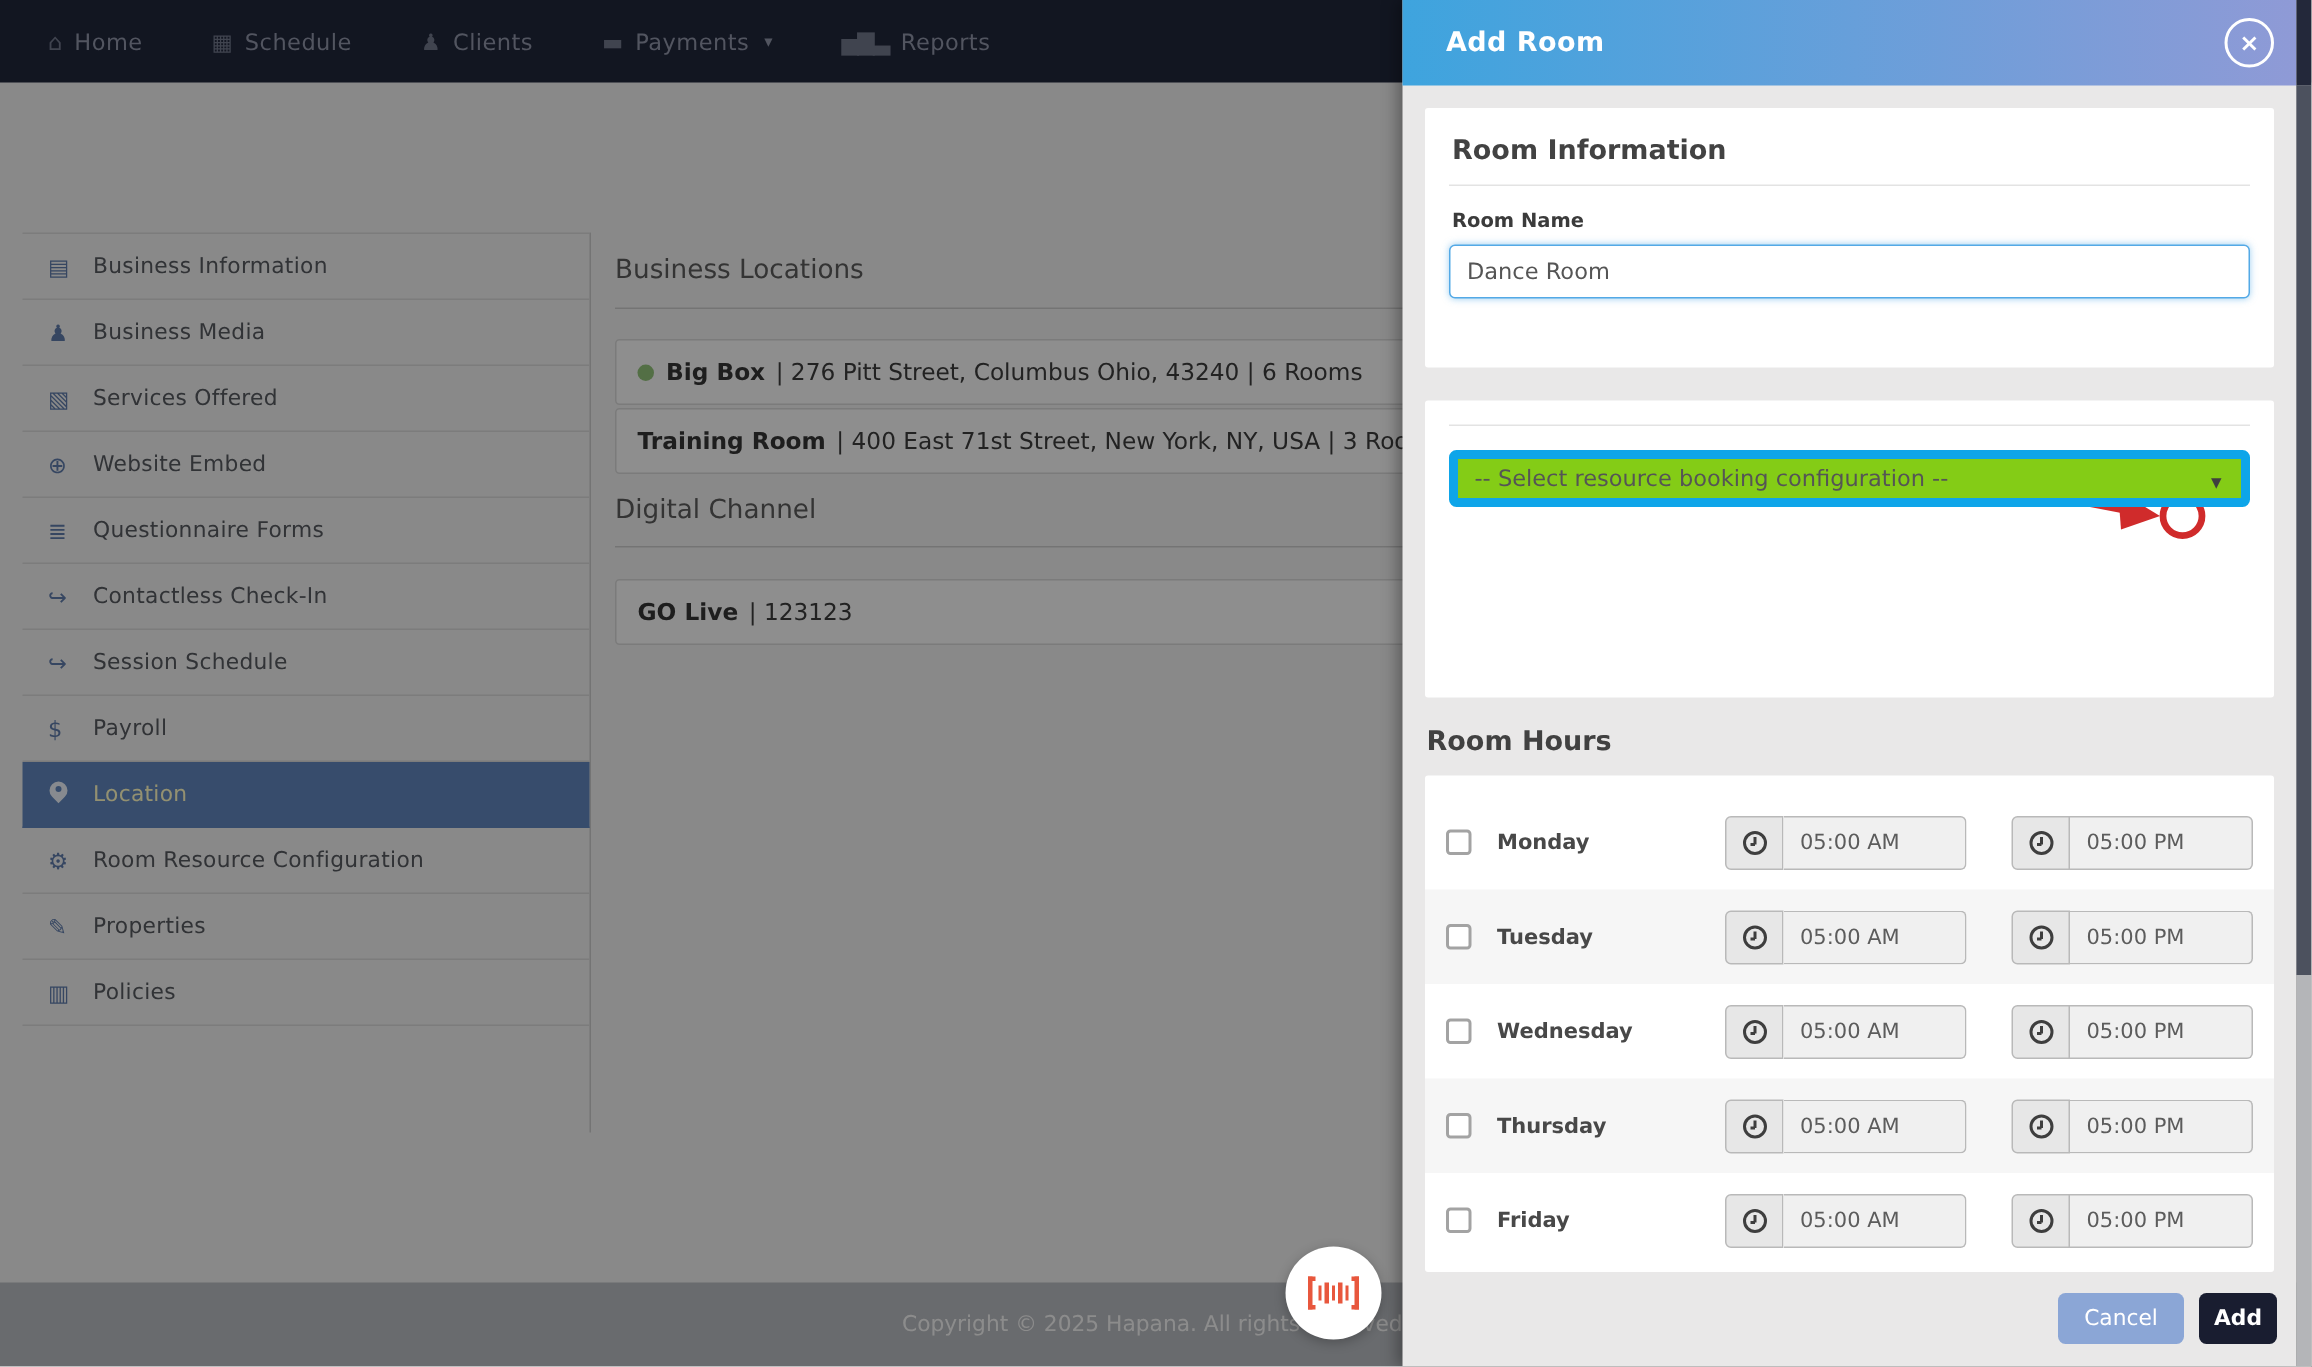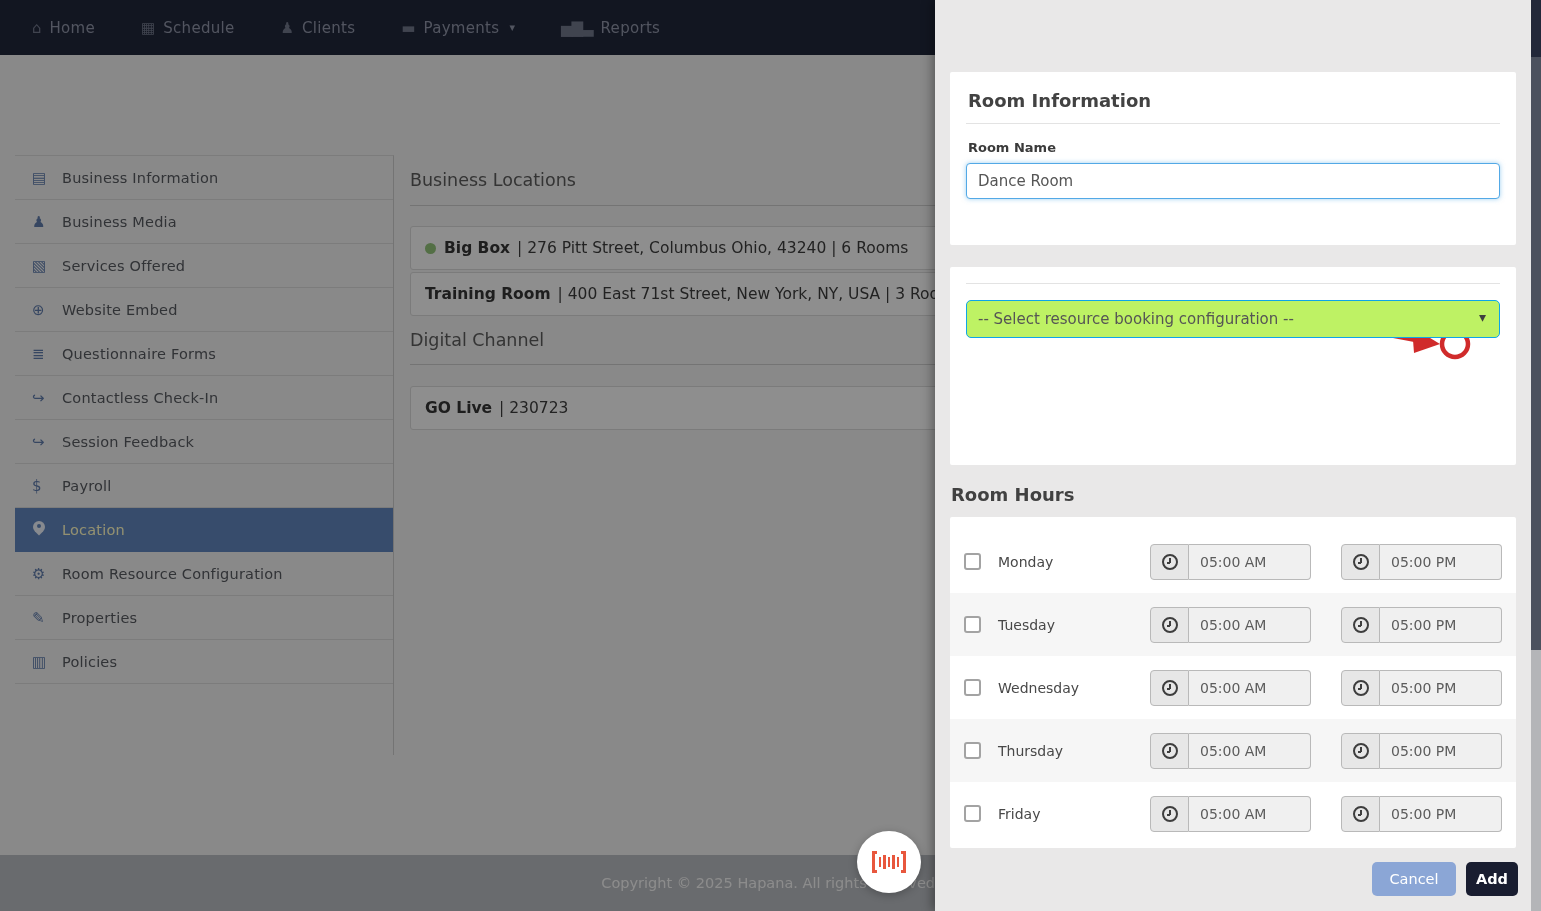--- a/index.html
+++ b/index.html
@@ -81,31 +81,31 @@
     font-family:inherit; outline:none; }
 
   .card-config { top:267px; height:198px; }
   .assign-row { display:flex; align-items:center; justify-content:space-between; margin-top:22px; }
   .assign-label { font-size:13.5px; font-weight:bold; color:#3b3b3b; }
   .toggle { position:relative; width:40px; height:18px; background:#ccd1d8; border-radius:9px;
     margin-right:34px; cursor:pointer; flex:none; }
   .toggle .knob { position:absolute; left:0px; top:-1px; width:19px; height:19px; background:#ffffff;
     border:1px solid #cccccc; border-radius:50%; box-shadow:0 1px 2px rgba(0,0,0,.2); }
   .annotation { position:absolute; left:372px; top:42px; width:185px; height:62px; pointer-events:none; }
-  .select-box { position:relative; margin-top:8px; height:38px; border:1px solid #0ea5e9; border-radius:5px;
-    background:#bef264; display:flex; align-items:center; padding-left:11px; font-size:15px; color:#555555; cursor:pointer; }
+  .select-box { position:relative; margin-top:8px; height:38px; border:6px solid #0ea5e9; border-radius:5px;
+    background:#84cc16; display:flex; align-items:center; padding-left:11px; font-size:15px; color:#555555; cursor:pointer; }
   .select-caret { position:absolute; right:13px; top:8px; color:#3f3f3f; font-size:14px; }
 
   .room-hours-title { position:absolute; left:16px; top:484px; font-size:18px; font-weight:600; color:#414141; }
   .card-hours { top:517px; height:331px; padding:13px 0 0 0; overflow:hidden; }
   .day-row { height:63px; display:flex; align-items:center; padding:0 14px; background:#ffffff; }
   .day-row.alt { background:#f6f6f6; }
   .checkbox { width:17px; height:17px; border:2px solid #a3a3a3; border-radius:3px; background:#ffffff;
     cursor:pointer; flex:none; }
-  .day-label { margin-left:17px; font-size:14px; font-weight:normal; color:#484848; width:130px; }
+  .day-label { margin-left:17px; font-size:14px; font-weight:bold; color:#484848; width:130px; }
   .time-groups { margin-left:auto; display:flex; gap:30px; }
   .tg { display:flex; }
   .clock-seg { width:39px; height:36px; background:#e7e7e7; border:1px solid #b9b9b9;
     border-radius:4px 0 0 4px; display:flex; align-items:center; justify-content:center; cursor:pointer; }
   .clock-icon { position:relative; width:16px; height:16px; border:2px solid #3e3e3e; border-radius:50%; }
   .clock-icon::before { content:""; position:absolute; left:5px; top:2px; width:2px; height:5px; background:#3e3e3e; }
   .clock-icon::after { content:""; position:absolute; left:3px; top:6px; width:3px; height:2px; background:#3e3e3e; }
   .time-field { width:122px; height:36px; background:#f0f0f0; border:1px solid #b9b9b9; border-left:none;
     border-radius:0 4px 4px 0; display:flex; align-items:center; padding-left:11px;
     font-size:14px; color:#5c5c5c; cursor:pointer; }
@@ -171,21 +171,21 @@
     <div class="side-item">
       <span class="sicon">≣</span>
       <span class="slabel">Questionnaire Forms</span>
     </div>
     <div class="side-item">
       <span class="sicon">↪</span>
       <span class="slabel">Contactless Check-In</span>
     </div>
     <div class="side-item">
       <span class="sicon">↪</span>
-      <span class="slabel">Session Feedback</span>
+      <span class="slabel">Session Schedule</span>
     </div>
     <div class="side-item">
       <span class="sicon">$</span>
       <span class="slabel">Payroll</span>
     </div>
     <div class="side-item active">
       <span class="sicon"><span class="pin"></span></span>
       <span class="slabel">Location</span>
     </div>
     <div class="side-item">
@@ -212,21 +212,21 @@
   </div>
   <div class="loc-row" style="top:272px;">
     <span class="lname">Training Room</span>
     <span class="ldetails">| 400 East 71st Street, New York, NY, USA | 3 Rooms</span>
   </div>
 
   <div class="digital-title">Digital Channel</div>
   <div class="hr2"></div>
   <div class="loc-row" style="top:386px;">
     <span class="lname">GO Live</span>
-    <span class="ldetails">| 230723</span>
+    <span class="ldetails">| 123123</span>
   </div>
 
   <div class="page-footer">
     <span>Copyright © 2025 Hapana. All rights reserved.</span>
   </div>
 
   <div class="overlay"></div>
 
   <div class="chat-btn">
     <span class="barcode">
@@ -234,20 +234,24 @@
         <span class="bar b1"></span>
         <span class="bar b2"></span>
         <span class="bar b3"></span>
         <span class="bar b4"></span>
         <span class="bar b5"></span>
         <span class="bkt r"></span>
     </span>
   </div>
 
   <div class="modal">
+    <div class="modal-header">
+      <span class="modal-title">Add Room</span>
+      <span class="close-btn">×</span>
+    </div>
 
     <div class="m-card card-info">
       <h3>Room Information</h3>
       <div class="cdiv"></div>
       <div class="field-label">Room Name</div>
       <input class="room-input" type="text" value="Dance Room" style="">
     </div>
 
     <div class="m-card card-config">
       <div class="cdiv"></div>

